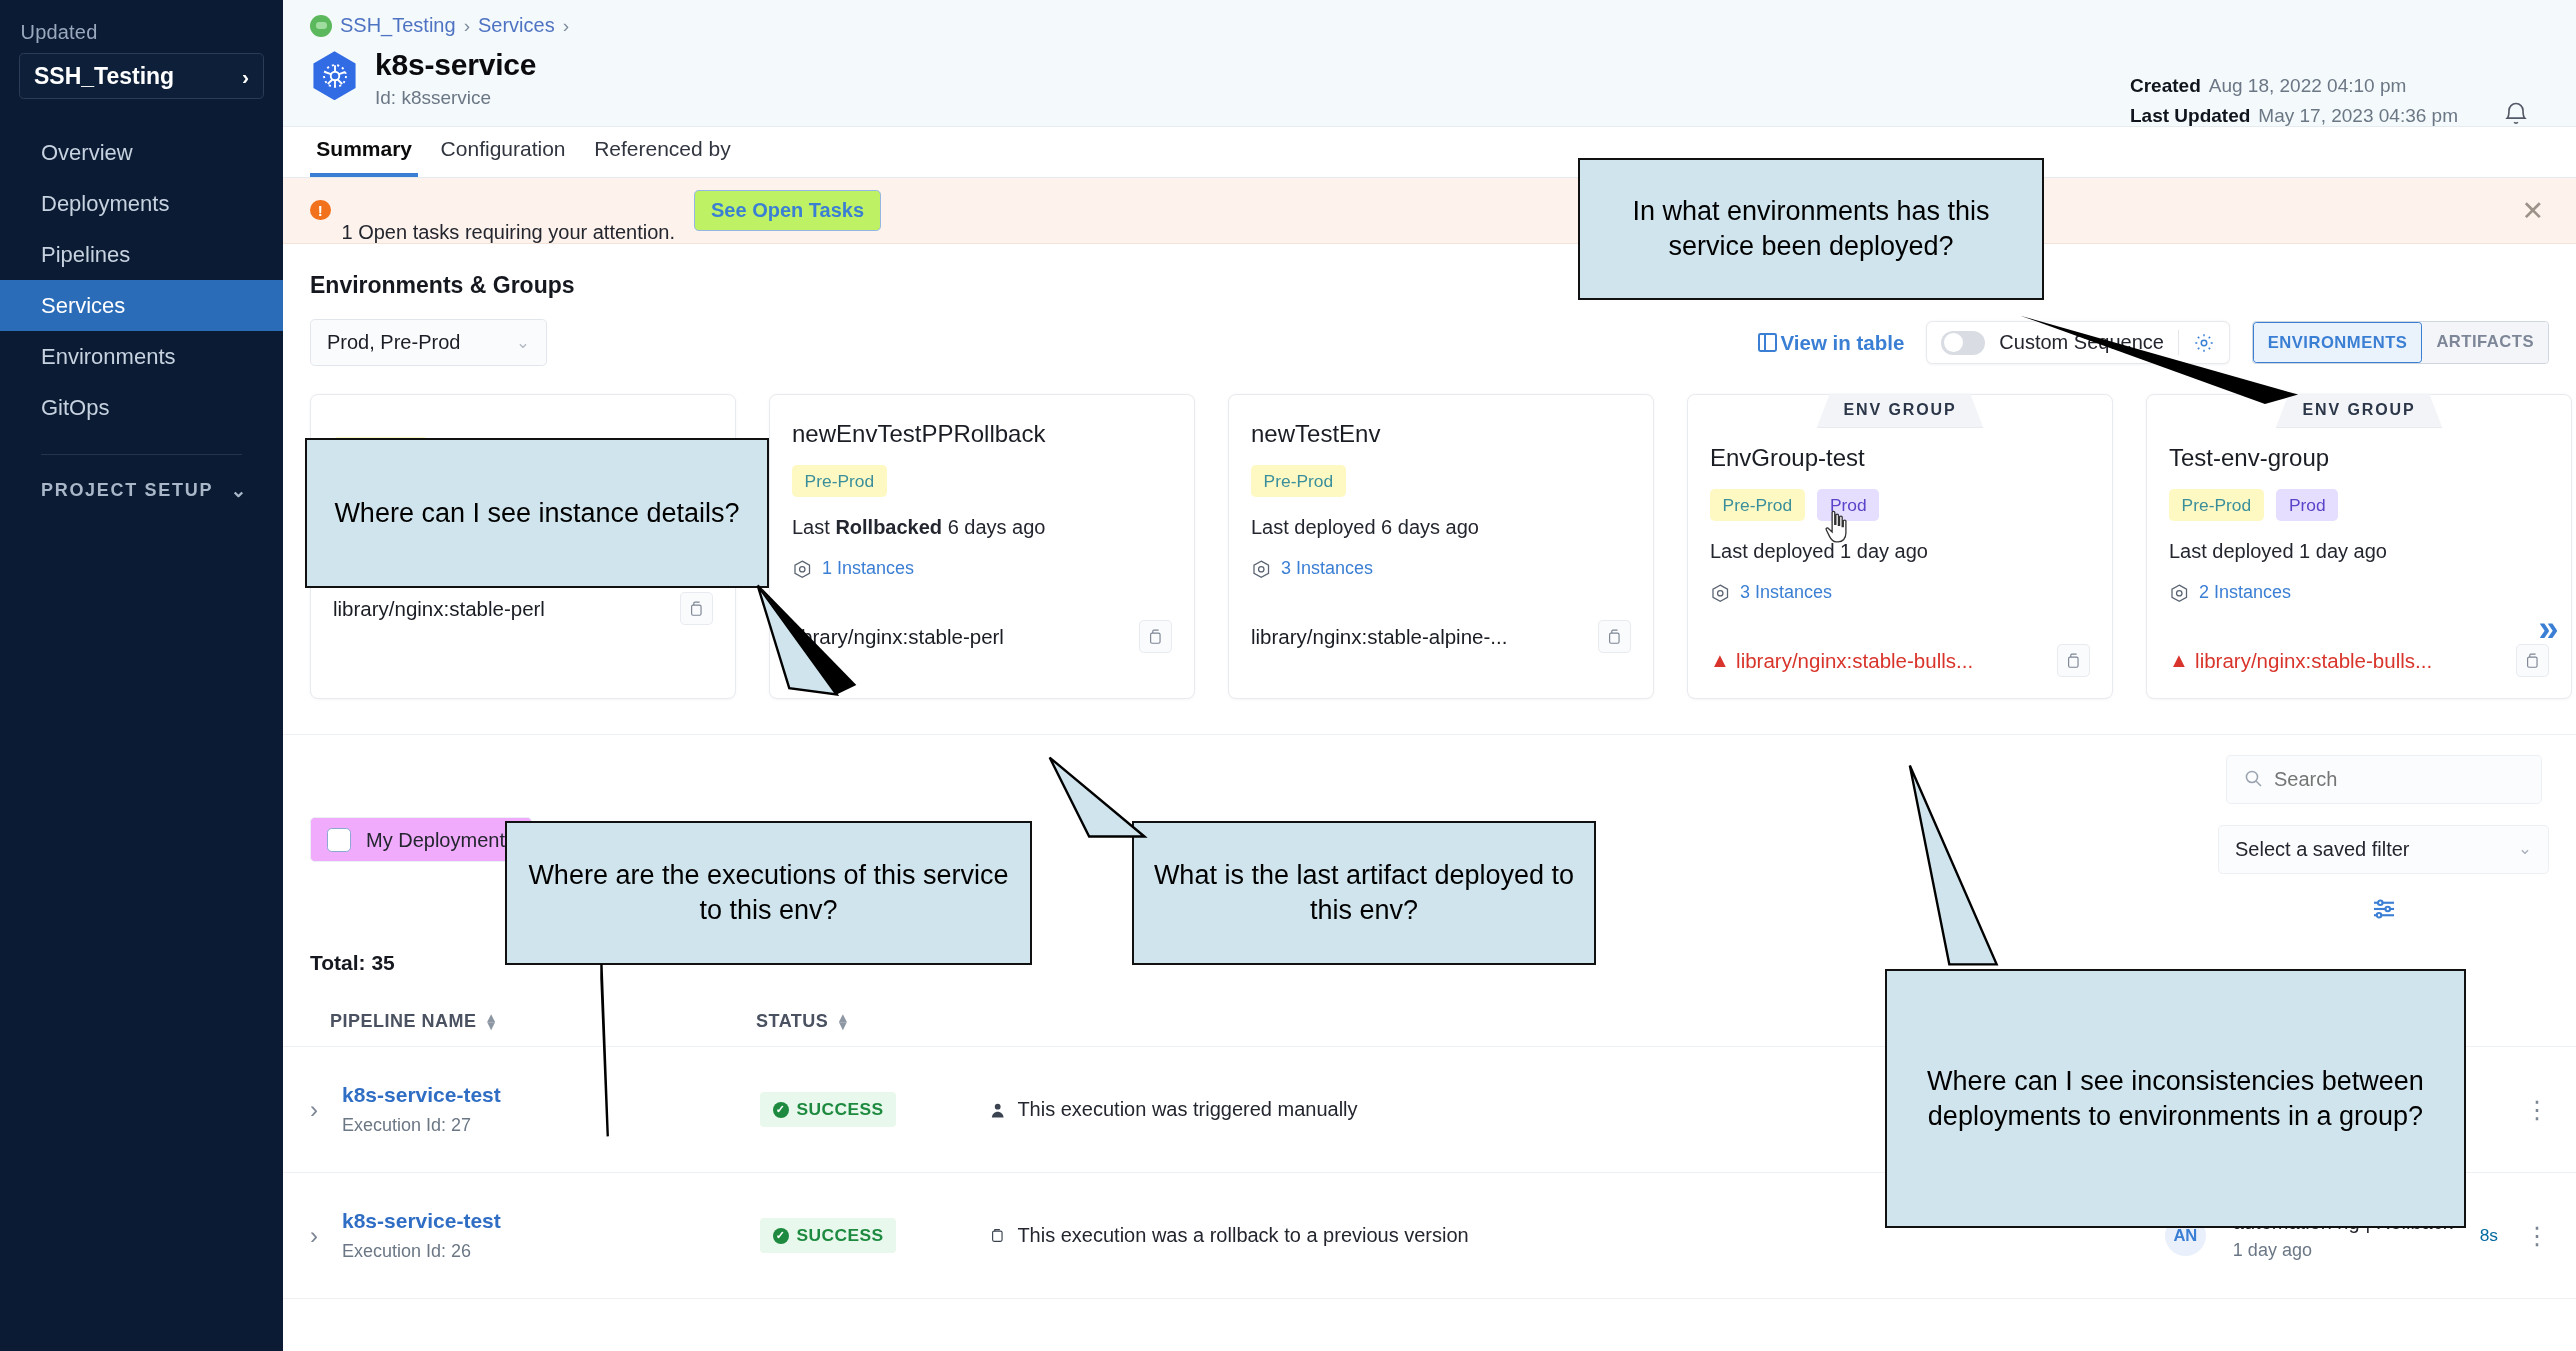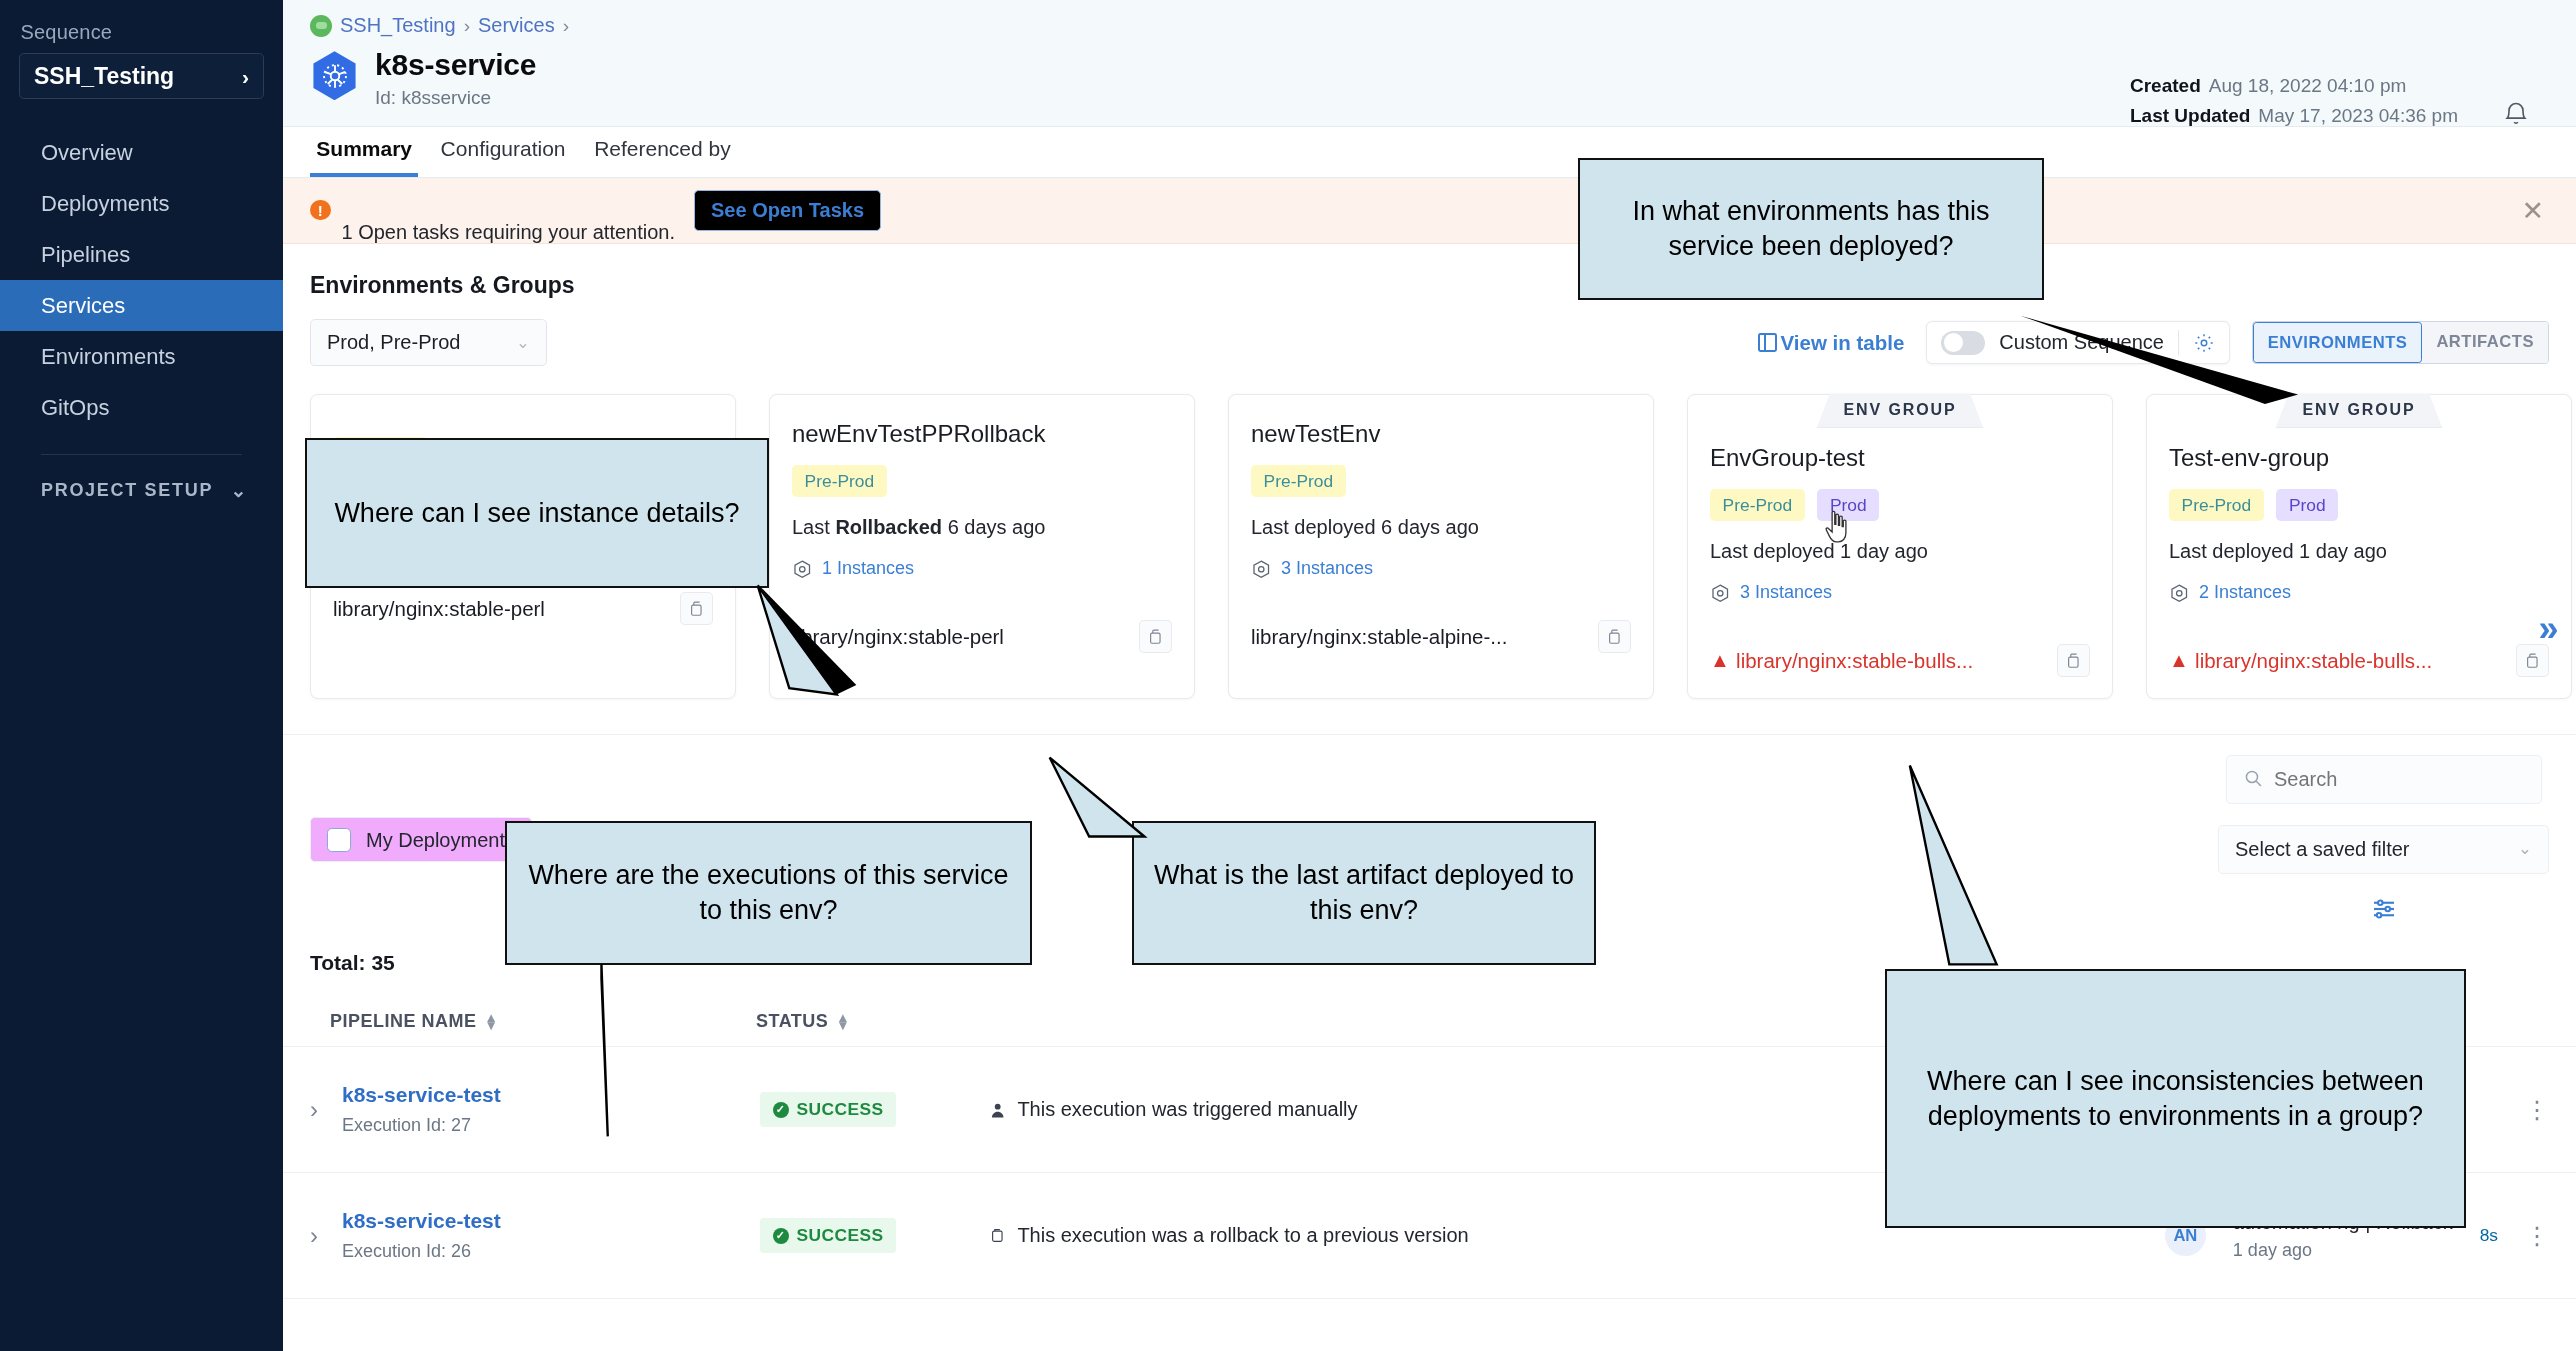--- a/index.html
+++ b/index.html
@@ -89,21 +89,21 @@
     padding: 0 27px; position: relative; border-bottom: 0.8px solid #f3e3d8;
   }
   .alert-dot {
     width: 20.5px; height: 20.5px; border-radius: 50%; background: #f2711c;
     color: #fff; font-size: 15px; font-weight: bold; display:flex;
     align-items:center; justify-content:center; margin-right: 11px;
   }
   .alert-text { font-size: 20px; color: #23262e; margin-top: 44px; }
   .alert-btn {
     margin-left: 19px; border: 0.8px solid #93b6e3; border-radius: 4.7px;
-    background: #000000; color: #3b7fd4; font-size: 20px; font-weight: bold;
+    background: #bef264; color: #3b7fd4; font-size: 20px; font-weight: bold;
     padding: 8px 16px;
   }
   .alert-close { position: absolute; right: 32px; top: 20.5px; color: #9b9289; font-size: 27px; line-height: 1; }
 
   .section-title { font-size: 23px; font-weight: bold; color: #15181f; padding: 28px 0 0 27px; }
 
   .env-toolbar { display:flex; align-items:center; justify-content: space-between; padding: 20.5px 27px 0 27px; }
   .env-select {
     width: 237px; height: 47px; border:0.8px solid #e2e6ec; border-radius: 4.7px;
     background:#fafbfc; display:flex; align-items:center; justify-content: space-between;
@@ -221,21 +221,21 @@
   }
   .arrow-svg { position: absolute; z-index: 45; pointer-events:none; }
   .cursor-hand { position:absolute; z-index: 46; }
 </style>
 </head>
 <body>
 
 <div class="app">
 
   <aside class="sidebar">
-    <div class="sb-project-label">Sequence</div>
+    <div class="sb-project-label">Updated</div>
     <div class="sb-project-box">
       <span class="sb-project-name">SSH_Testing</span>
       <span class="sb-chev">›</span>
     </div>
     <nav class="sb-nav">
       <div class="sb-item">
           <span>Overview</span>
         </div>
       <div class="sb-item">
           <span>Deployments</span>

